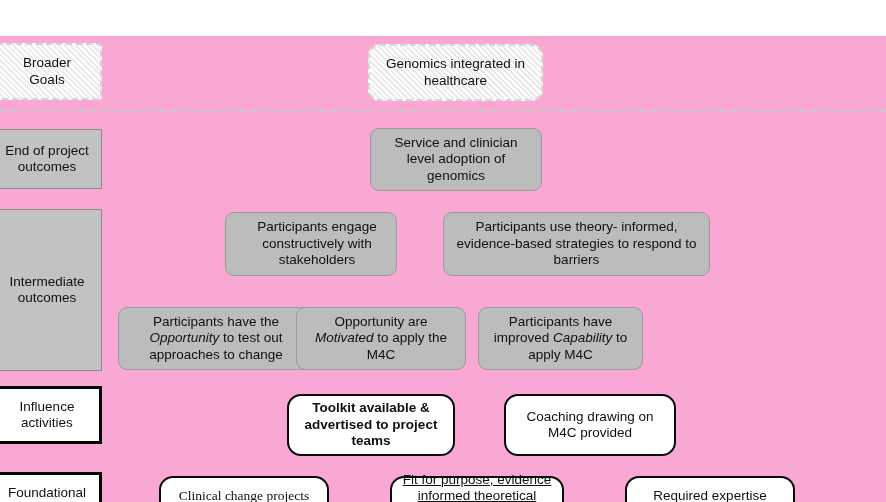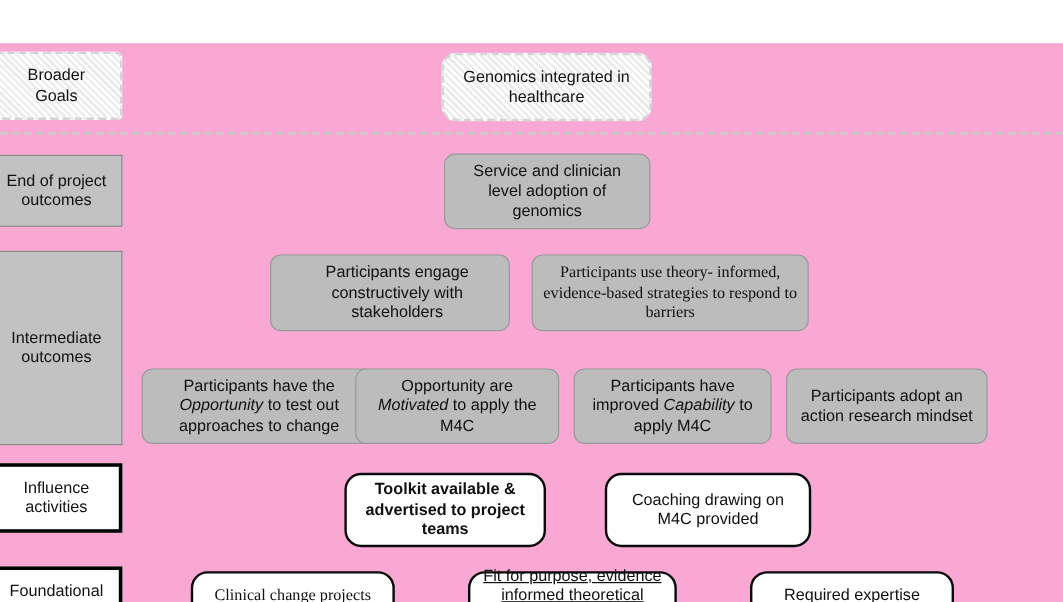--- a/index.html
+++ b/index.html
@@ -134,25 +134,25 @@
 
   <div class="divider" style="top:74px;"></div>
 
   <div class="box node-grey" style="left:370px; top:92px; width:172px; height:63px;">Service and clinician
 level adoption of
 genomics</div>
 
   <div class="box node-hatch" style="left:368px; top:8px; width:175px; height:57px;">Genomics integrated in
 healthcare</div>
 
-  <div class="box node-grey" style="left:225px; top:176px; width:200px; height:64px;padding-left:20px;">Participants engage
+  <div class="box node-grey" style="left:225px; top:176px; width:172px; height:64px;padding-left:20px;">Participants engage
 constructively with
 stakeholders</div>
 
-  <div class="box node-grey" style="left:443px; top:176px; width:231px; height:64px;font-family:Liberation Serif, serif;">Participants use theory- informed,
+  <div class="box node-grey" style="left:443px; top:176px; width:267px; height:64px;">Participants use theory- informed,
 evidence-based strategies to respond to
 barriers</div>
 
   <div class="box node-grey" style="left:118px; top:271px; width:196px; height:63px;">
     <span><span>Participants have the
 </span><em>Opportunity</em><span> to test out
 approaches to change</span></span>
   </div>
 
   <div class="box node-grey" style="left:296px; top:271px; width:170px; height:63px;">
@@ -160,22 +160,20 @@
 </span><em>Motivated</em><span> to apply the
 M4C</span></span>
   </div>
 
   <div class="box node-grey" style="left:478px; top:271px; width:165px; height:63px;">
     <span><span>Participants have
 improved </span><em>Capability</em><span> to
 apply M4C</span></span>
   </div>
 
-  <div class="box node-grey" style="left:655px; top:271px; width:168px; height:63px;">Participants adopt an
-action research mindset</div>
 
   <div class="box node-outline" style="left:287px; top:358px; width:168px; height:62px;font-weight:bold;">Toolkit available &amp;
 advertised to project
 teams</div>
 
   <div class="box node-outline" style="left:504px; top:358px; width:172px; height:62px;">Coaching drawing on
 M4C provided</div>
 
   <div class="box node-outline" style="left:159px; top:440px; width:170px; height:57px;font-family:Liberation Serif, serif;">Clinical change projects
 funded</div>

